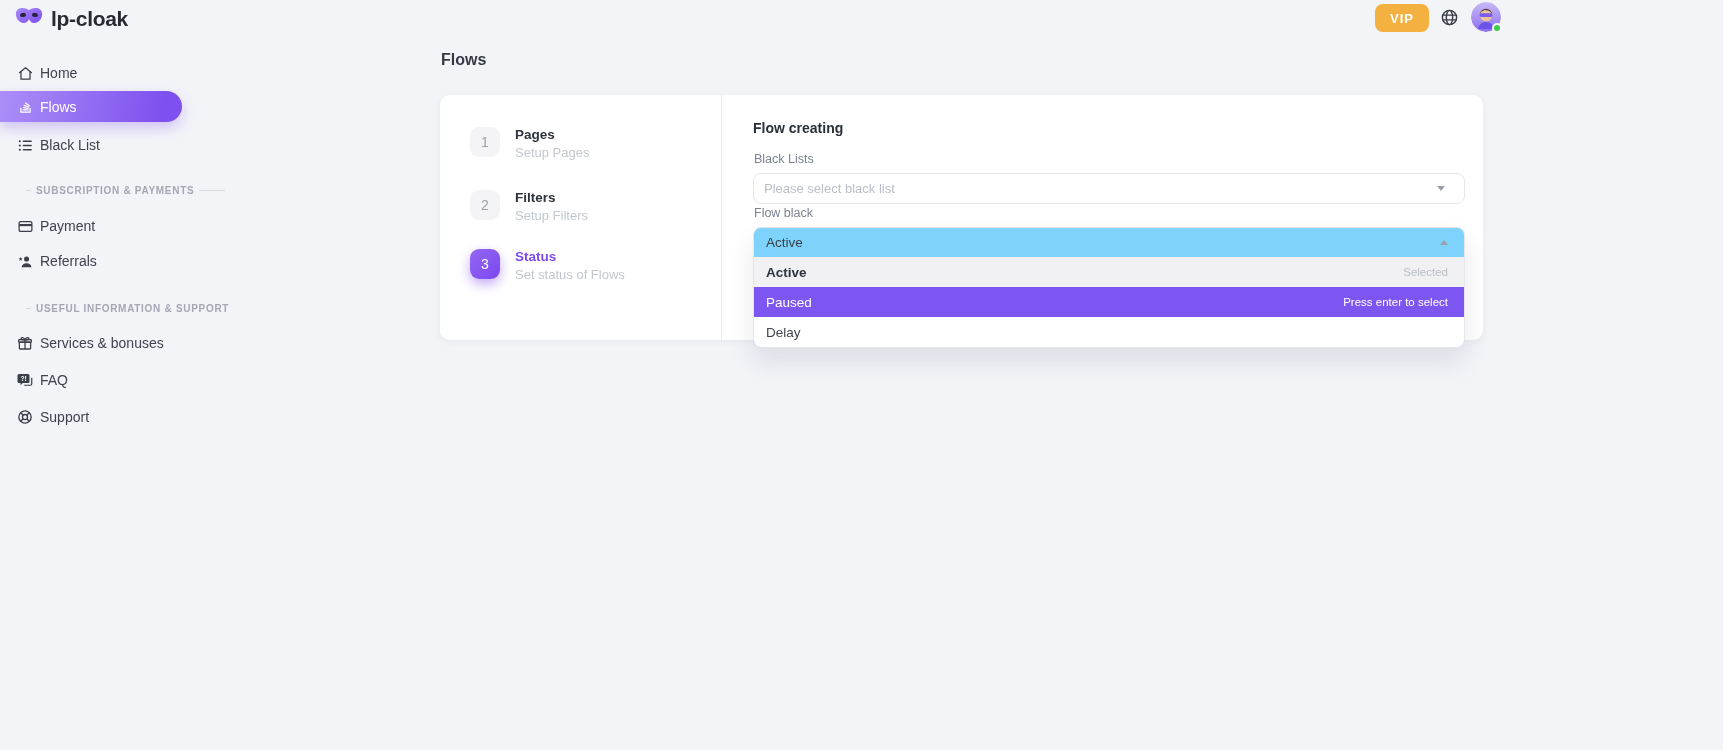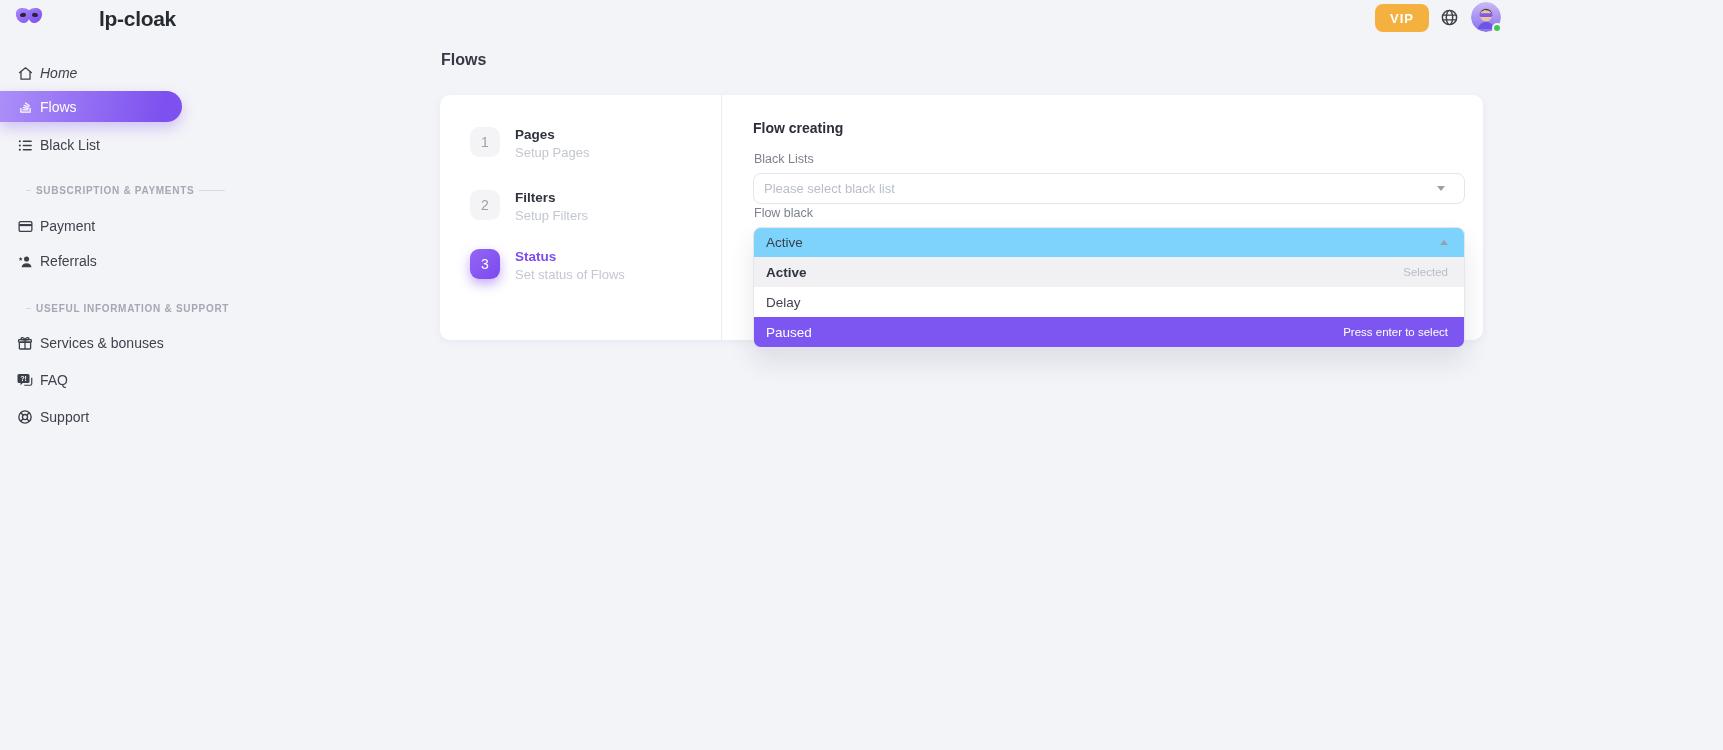--- a/index.html
+++ b/index.html
@@ -1,21 +1,21 @@
 <!DOCTYPE html>
 <html><head>
 <meta charset="utf-8">
 <style>
   * { margin:0; padding:0; box-sizing:border-box; }
   html,body { width:1723px; height:750px; }
   body { font-family:"Liberation Sans", sans-serif; background:#f3f4f8; position:relative; overflow:hidden; }
 
   
   .logo { position:absolute; left:14px; top:6px; display:flex; align-items:center; gap:7px; }
-  .logo-text { font-size:21px; font-weight:800; color:#262a31; letter-spacing:-0.3px;margin-left:48px; }
+  .logo-text { font-size:21px; font-weight:800; color:#262a31; letter-spacing:-0.3px; }
   .header-right { position:absolute; left:1363px; top:1px; display:flex; align-items:center; gap:11px; height:32px; }
   .vip-badge { width:54px; height:28px; margin-top:2px; background:#f4b140; border-radius:8px; color:#fff;
                font-size:13px; font-weight:700; letter-spacing:1px; display:flex; align-items:center; justify-content:center; cursor:pointer;margin-left:12px; }
   .globe-btn { width:20px; height:20px; color:#3a3e45; cursor:pointer; display:flex; align-items:center; }
   .avatar { position:relative; width:30px; height:30px; border-radius:50%; overflow:visible; cursor:pointer; }
   .avatar svg { border-radius:50%; display:block; }
   .online-dot { position:absolute; right:-1px; bottom:-1px; width:10px; height:10px; border-radius:50%;
                 background:#42c94d; border:2px solid #f3f4f8; }
 
   
@@ -112,21 +112,21 @@
       <circle cx="15" cy="13" r="6.3" fill="#eec39a"></circle>
       <path d="M8.7 13a6.3 6.3 0 0 1 12.6 0l-1.3-2.6-2-1.7-4.3-.6-3.5 1.6z" fill="#4a3a55"></path>
       <rect x="8.6" y="11.3" width="12.8" height="3.8" rx="1.9" fill="#7a5cf0"></rect>
     </svg>
     <span class="online-dot"></span>
   </div>
 </div>
 
 <nav class="sidebar">
 
-  <div class="nav-item" style="top:9px; width:200px;font-style:italic;">
+  <div class="nav-item" style="top:9px; width:200px;">
     <span class="nicon">
       <svg width="17" height="17" viewBox="0 0 24 24" fill="none" stroke="currentColor" stroke-width="1.8" stroke-linecap="round" stroke-linejoin="round">
         <path d="M3.5 10.8 12 4l8.5 6.8"></path>
           <path d="M5.6 9.4V20h12.8V9.4"></path>
       </svg>
     </span>
     <span class="nlabel">Home</span>
   </div>
 
   <div class="nav-item active" style="top:41px;">
@@ -258,23 +258,23 @@
 
     <div class="select-wrap">
       <div class="select-display">
         <span>Active</span>
         <span class="caret up" style="right:16px; top:12px;"></span>
       </div>
       <div class="option-row selected">
         <span>Active</span>
         <span class="hint">Selected</span>
       </div>
+      <div class="option-row highlighted">
+        <span>Paused</span>
+        <span class="hint">Press enter to select</span>
+      </div>
       <div class="option-row">
         <span>Delay</span>
         <span class="hint"></span>
       </div>
-      <div class="option-row highlighted">
-        <span>Paused</span>
-        <span class="hint">Press enter to select</span>
-      </div>
     </div>
   </div>
 </section>
 
 </body></html>

